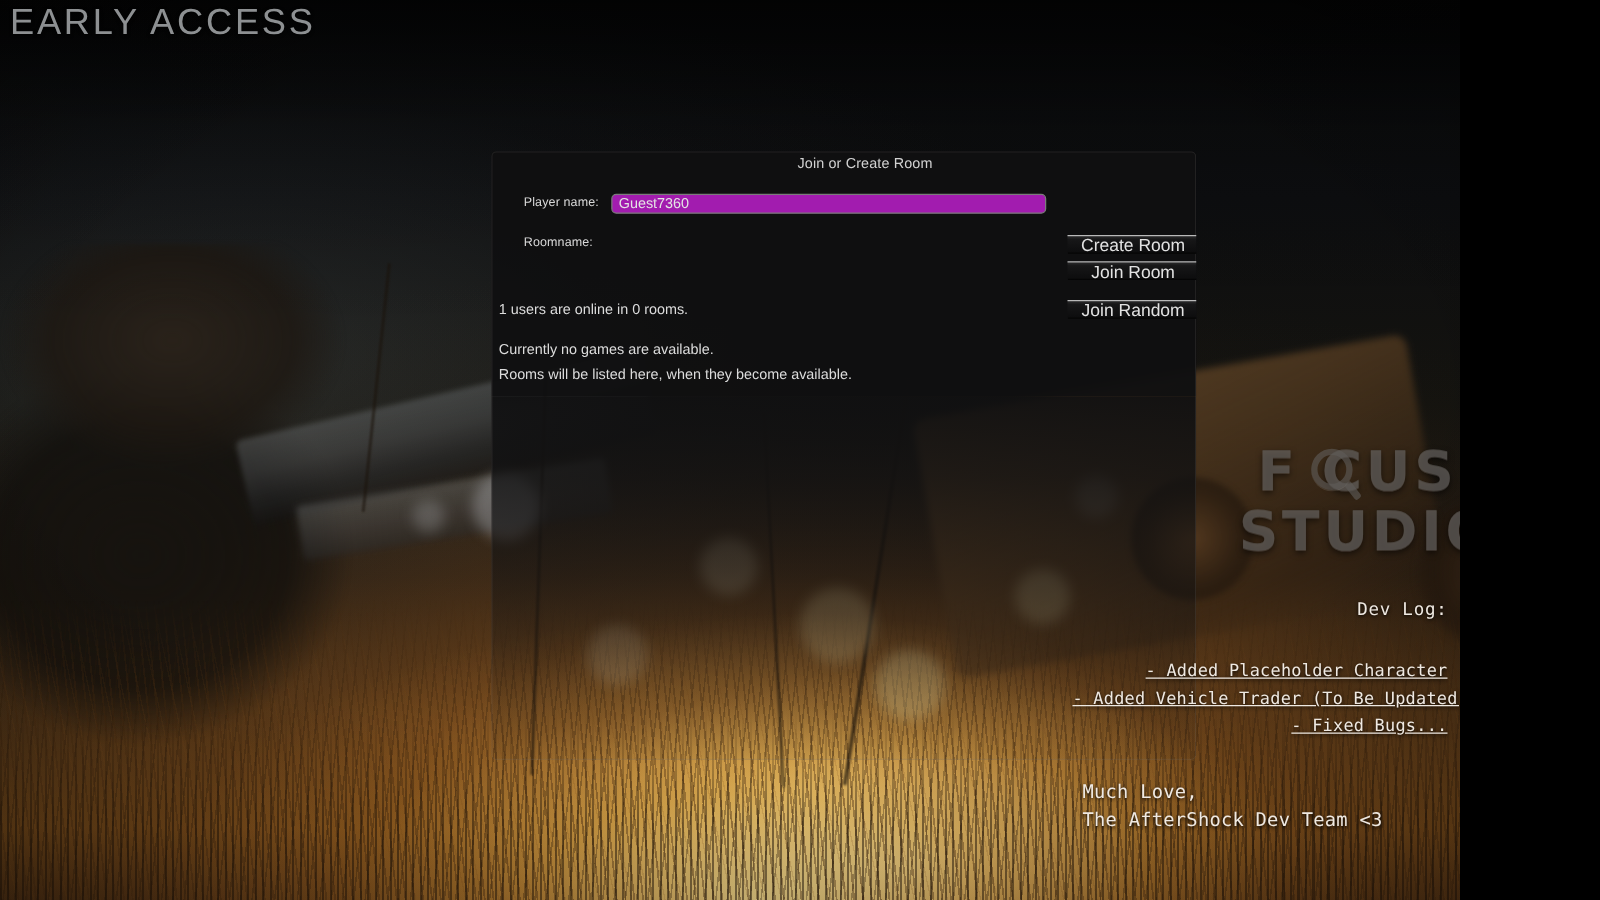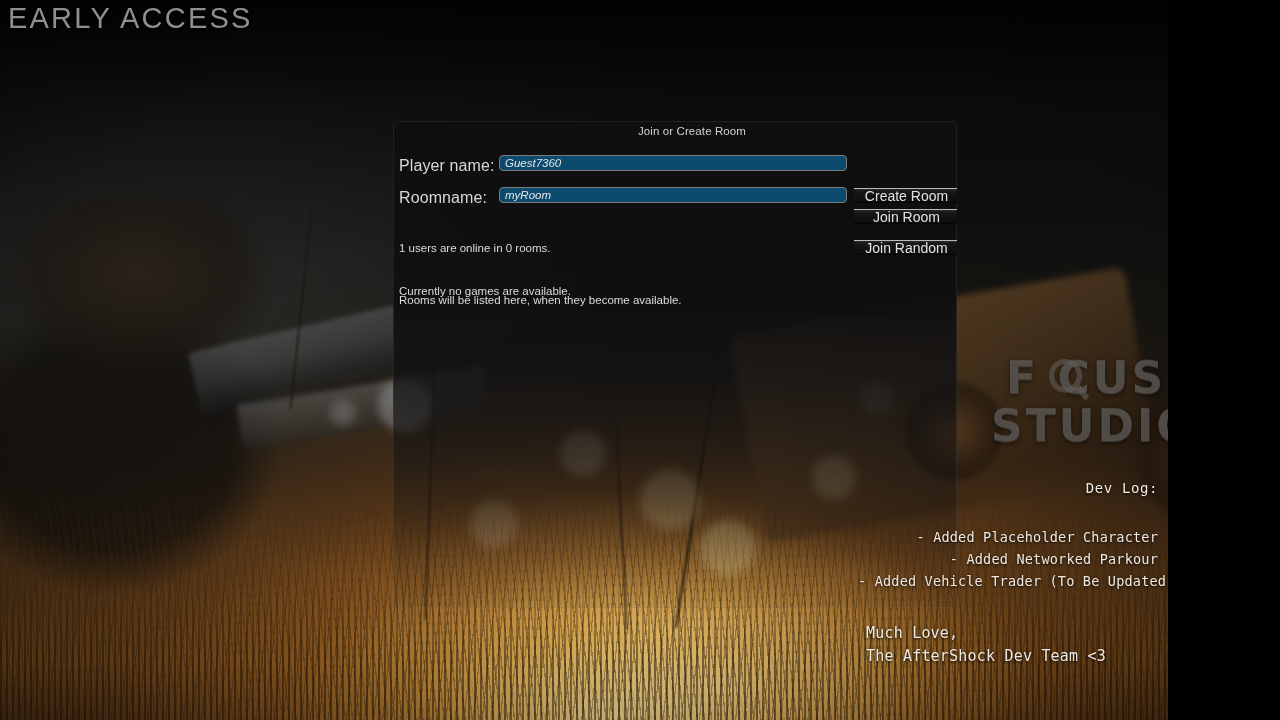--- a/index.html
+++ b/index.html
@@ -124,54 +124,53 @@
   #panel-content{ position:absolute; inset:0; }
 
   #panel-title{
     position:absolute; left:0; top:125px; width:100%;
     text-align:center; font-size:11.5px; color:#d2d2d2; letter-spacing:0.1px;padding-left:34px;
   }
   
   #room-panel #panel-title{ top:4px; }
 
   .field-label{
-    position:absolute; font-size:16px; color:#d8d8d8; letter-spacing:0.1px;
+    position:absolute; font-size:10px; color:#d8d8d8; letter-spacing:0.1px;margin-left:20px;
   }
   #label-player{ left:6px; top:36px; }
   #label-room { left:6px; top:68px; }
 
   .txt-input{
-    position:absolute; height:16px; width:348px; left:106px;
-    background:#0c4a6e;
+    position:absolute; height:16px; width:348px; left:96px;
+    background:#a21caf;
     border:1px solid #7b7b7b;
     border-radius:4px;
     color:#e4e4e4; font-size:11.5px; font-family:"Liberation Sans", sans-serif;
     padding:0 0 0 5px; line-height:14px;
     outline:none;
-    font-style:italic;
   }
   #input-player{ top:34px; }
   #input-room  { top:66px; }
 
   .ui-button{
     position:absolute; left:461px; width:105px; height:15px;
     background:linear-gradient(180deg,#2a2a2b 0%, #171718 18%, #111112 60%, #0c0c0d 100%);
     border:none;
     border-top:1px solid #b9b9b9;
     color:#e2e2e2; font-size:14px; font-family:"Liberation Sans", sans-serif;
     text-align:center; line-height:14px; cursor:pointer;
     box-shadow:inset 0 -1px 0 rgba(0,0,0,0.6);
   }
   #btn-create{ top:67px; }
   #btn-join  { top:88px; }
   #btn-random{ top:119px; }
 
   .status-line{ position:absolute; left:6px; font-size:11.5px; color:#dcdcdc; }
   #status-online{ top:121px; }
-  #status-nogames{ top:164px; }
+  #status-nogames{ top:153px; }
   #status-hint{ top:173px; }
 
   
   #focus-logo{
     position:absolute; left:960px; top:352px; width:330px; height:115px;
     pointer-events:none;
   }
   .logo-word{
     position:absolute; font-family:"DejaVu Sans", sans-serif;
     font-weight:700; letter-spacing:3px;
@@ -198,20 +197,21 @@
     font-family:"DejaVu Sans Mono", monospace;
     color:#efe9e2;
     text-shadow:0 1px 3px rgba(0,0,0,0.9);
   }
   #dev-log-title{
     text-align:right; font-size:14px; letter-spacing:0.6px; margin-bottom:30px;
   }
   .dev-item{
     text-align:right; font-size:13.5px; letter-spacing:0.2px; line-height:22px;
     white-space:nowrap;
+    text-decoration:underline;
   }
   #dev-signoff{ margin-top:30px; }
   .dev-sign-line{
     text-align:left; font-size:15px; letter-spacing:0.2px; line-height:23px;
     white-space:nowrap;
   }
   #dev-signoff{ width:300px; padding-left:8px; }
 </style>
 </head>
 <body>
@@ -256,21 +256,20 @@
     <div id="panel-border"></div>
 
     <div id="panel-content">
 
       <div id="panel-title">Join or Create Room</div>
 
       <div class="field-label" id="label-player">Player name:</div>
       <input class="txt-input" id="input-player" type="text" value="Guest7360" style="">
 
       <div class="field-label" id="label-room">Roomname:</div>
-      <input class="txt-input" id="input-room" type="text" value="myRoom" style="">
 
       <button class="ui-button" id="btn-create">Create Room</button>
       <button class="ui-button" id="btn-join">Join Room</button>
       <button class="ui-button" id="btn-random">Join Random</button>
 
       <div class="status-line" id="status-online">1 users are online in 0 rooms.</div>
       <div class="status-line" id="status-nogames">Currently no games are available.</div>
       <div class="status-line" id="status-hint">Rooms will be listed here, when they become available.</div>
 
     </div>
@@ -280,22 +279,22 @@
     <div class="logo-word" id="logo-focus">F CUS</div>
     <div id="logo-lens"></div>
     <div id="logo-lens-handle"></div>
     <div class="logo-word" id="logo-studios">STUDIOS</div>
   </div>
 
   <div id="dev-log">
     <div id="dev-log-title">Dev Log:</div>
 
     <div class="dev-item">- Added Placeholder Character</div>
-    <div class="dev-item">- Added Networked Parkour</div>
     <div class="dev-item">- Added Vehicle Trader (To Be Updated)</div>
+    <div class="dev-item">- Fixed Bugs...</div>
 
     <div id="dev-signoff">
       <div class="dev-sign-line">Much Love,</div>
       <div class="dev-sign-line">The AfterShock Dev Team &lt;3</div>
     </div>
   </div>
 
 </div>
 
 </body></html>

